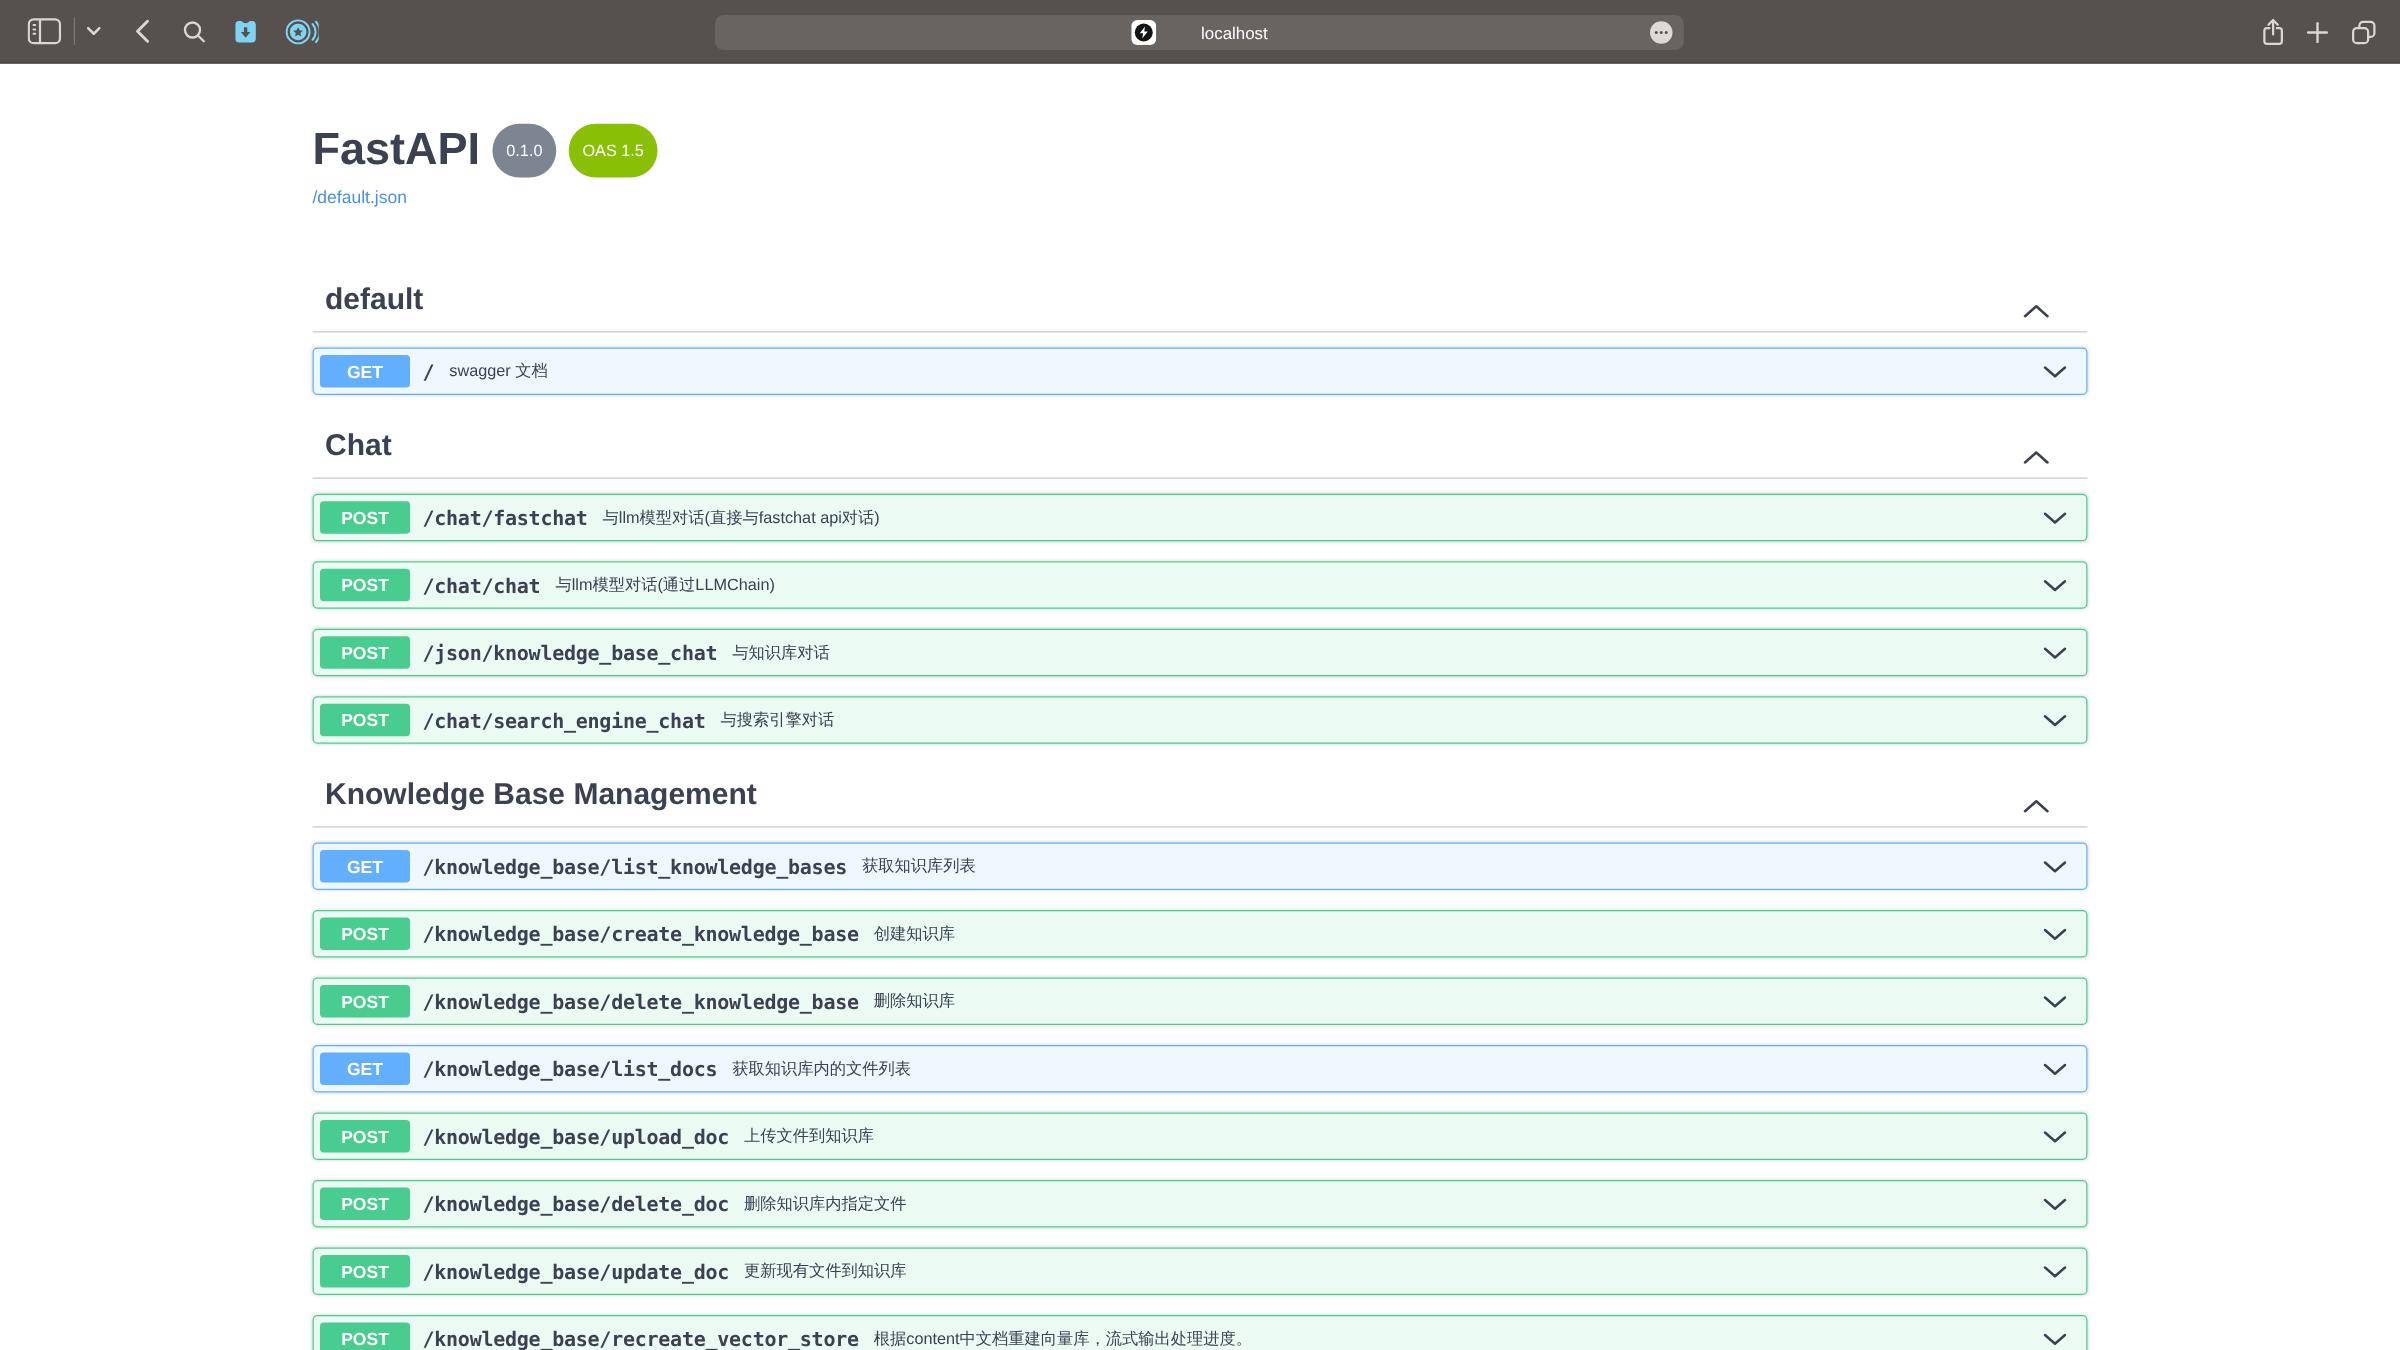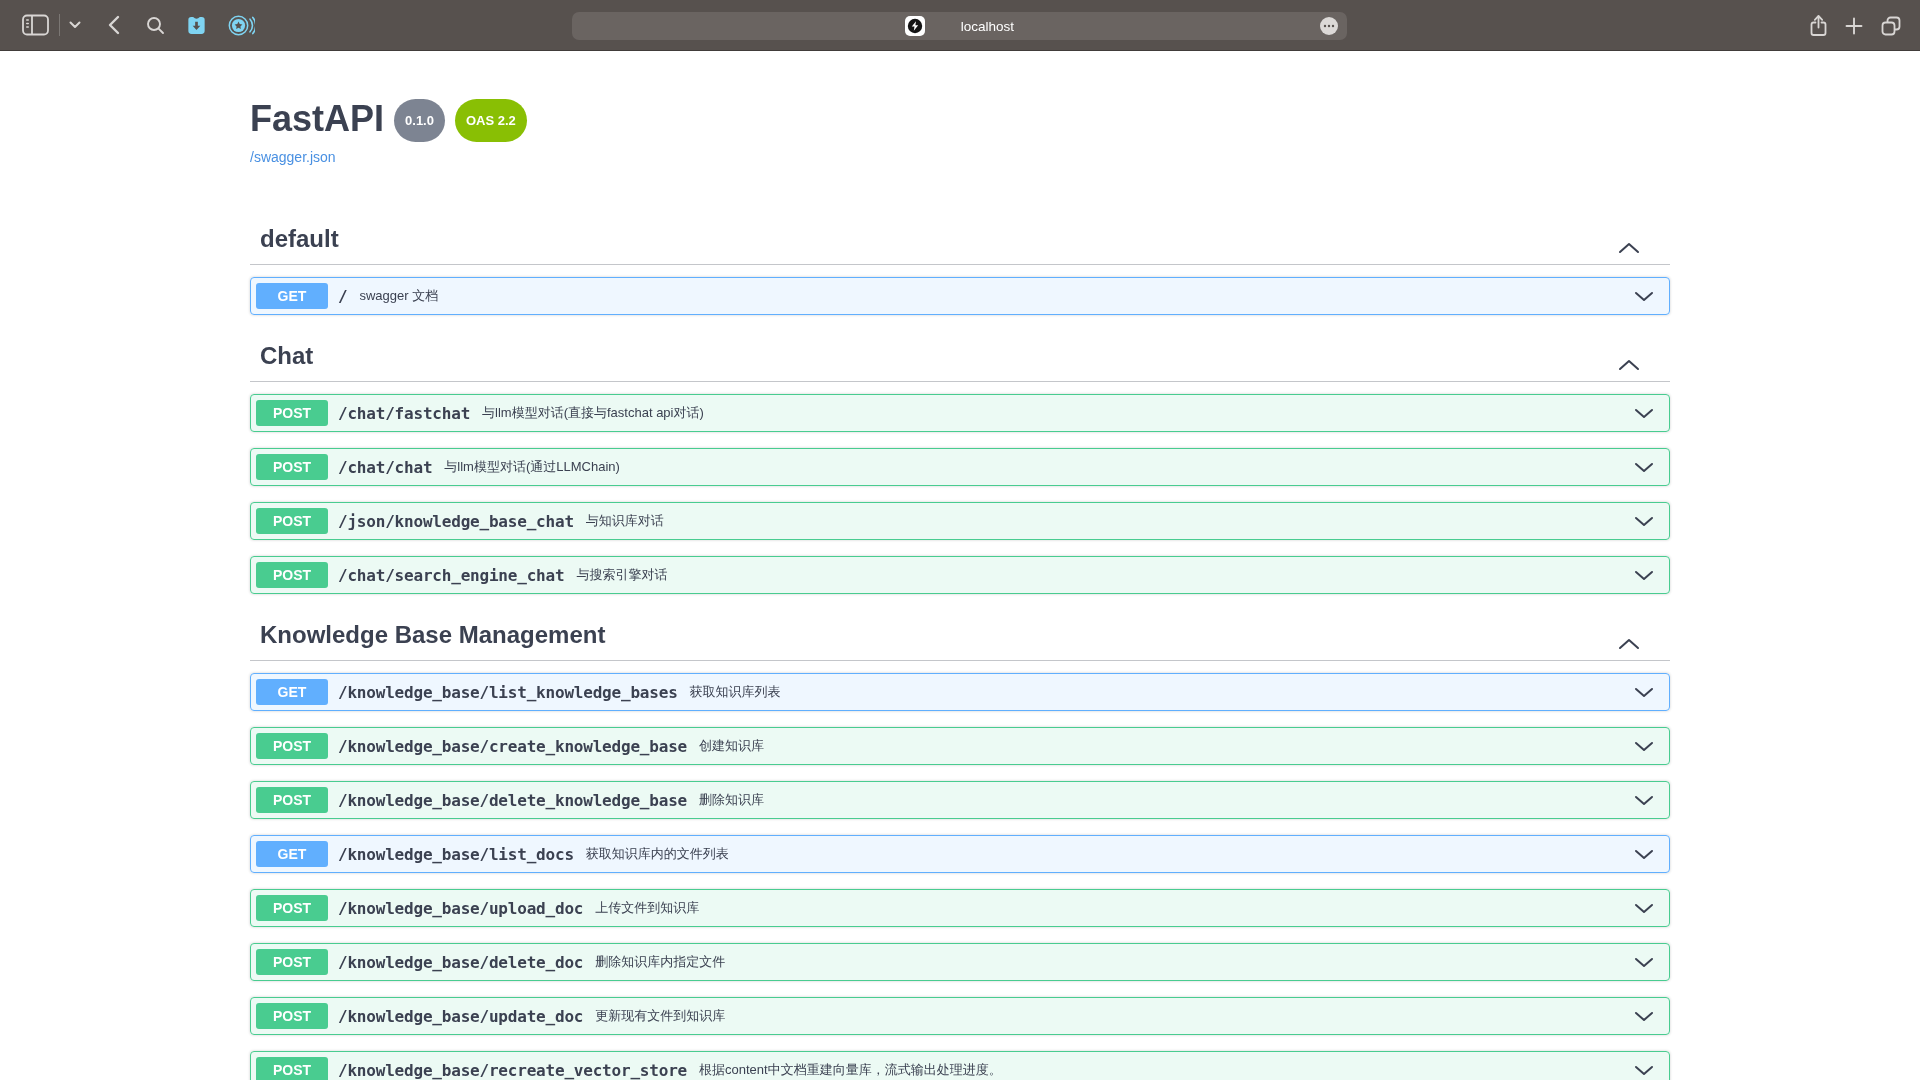--- a/index.html
+++ b/index.html
@@ -50,21 +50,21 @@
 
   
   .swagger-wrapper { max-width: 1460px; margin: 0 auto; padding: 0 20px; }
 
   .info { margin-top: 46px; }
   .info h2 {
     margin: 0; font-size: 36px; line-height: 40px; font-weight: 700;
     color: #3b4151; display: flex; align-items: center;
   }
   .badge {
-    display: inline-block; color: #fff; font-weight: 700;
+    display: inline-block; color: #fff; font-weight: 400;
     font-size: 13px; line-height: 13px;
     border-radius: 57px; padding: 15px 11px;
     position: relative; top: 2px; margin-left: 10px;
     vertical-align: middle;
   }
   .badge.version { background: var(--c-version, #7d8492); }
   .badge.oas { background: var(--c-oas, #89bf04); }
   .spec-link {
     display: inline-block; margin-top: 9px;
     color: var(--c-link, #4990e2); font-size: 14px; text-decoration: none;
@@ -195,23 +195,23 @@
       </svg>
     </button>
   </div>
 </div>
 
 <div class="swagger-wrapper">
   <div class="info">
     <h2>
       <span>FastAPI</span>
       <span class="badge version">0.1.0</span>
-      <span class="badge oas">OAS 2.2</span>
+      <span class="badge oas">OAS 1.5</span>
     </h2>
-    <a class="spec-link" href="#">/swagger.json</a>
+    <a class="spec-link" href="#">/default.json</a>
   </div>
 
   <div id="sections">
   <div class="tag-section">
     <div class="opblock-tag">
       <span class="tag-label">default</span>
       <button class="collapse-btn">
         <svg width="22" height="12" viewBox="0 0 22 12">
           <path d="M2 10 L11 2 L20 10" stroke="#3b4151" stroke-width="2" fill="none" stroke-linecap="round" stroke-linejoin="round"></path>
         </svg>

